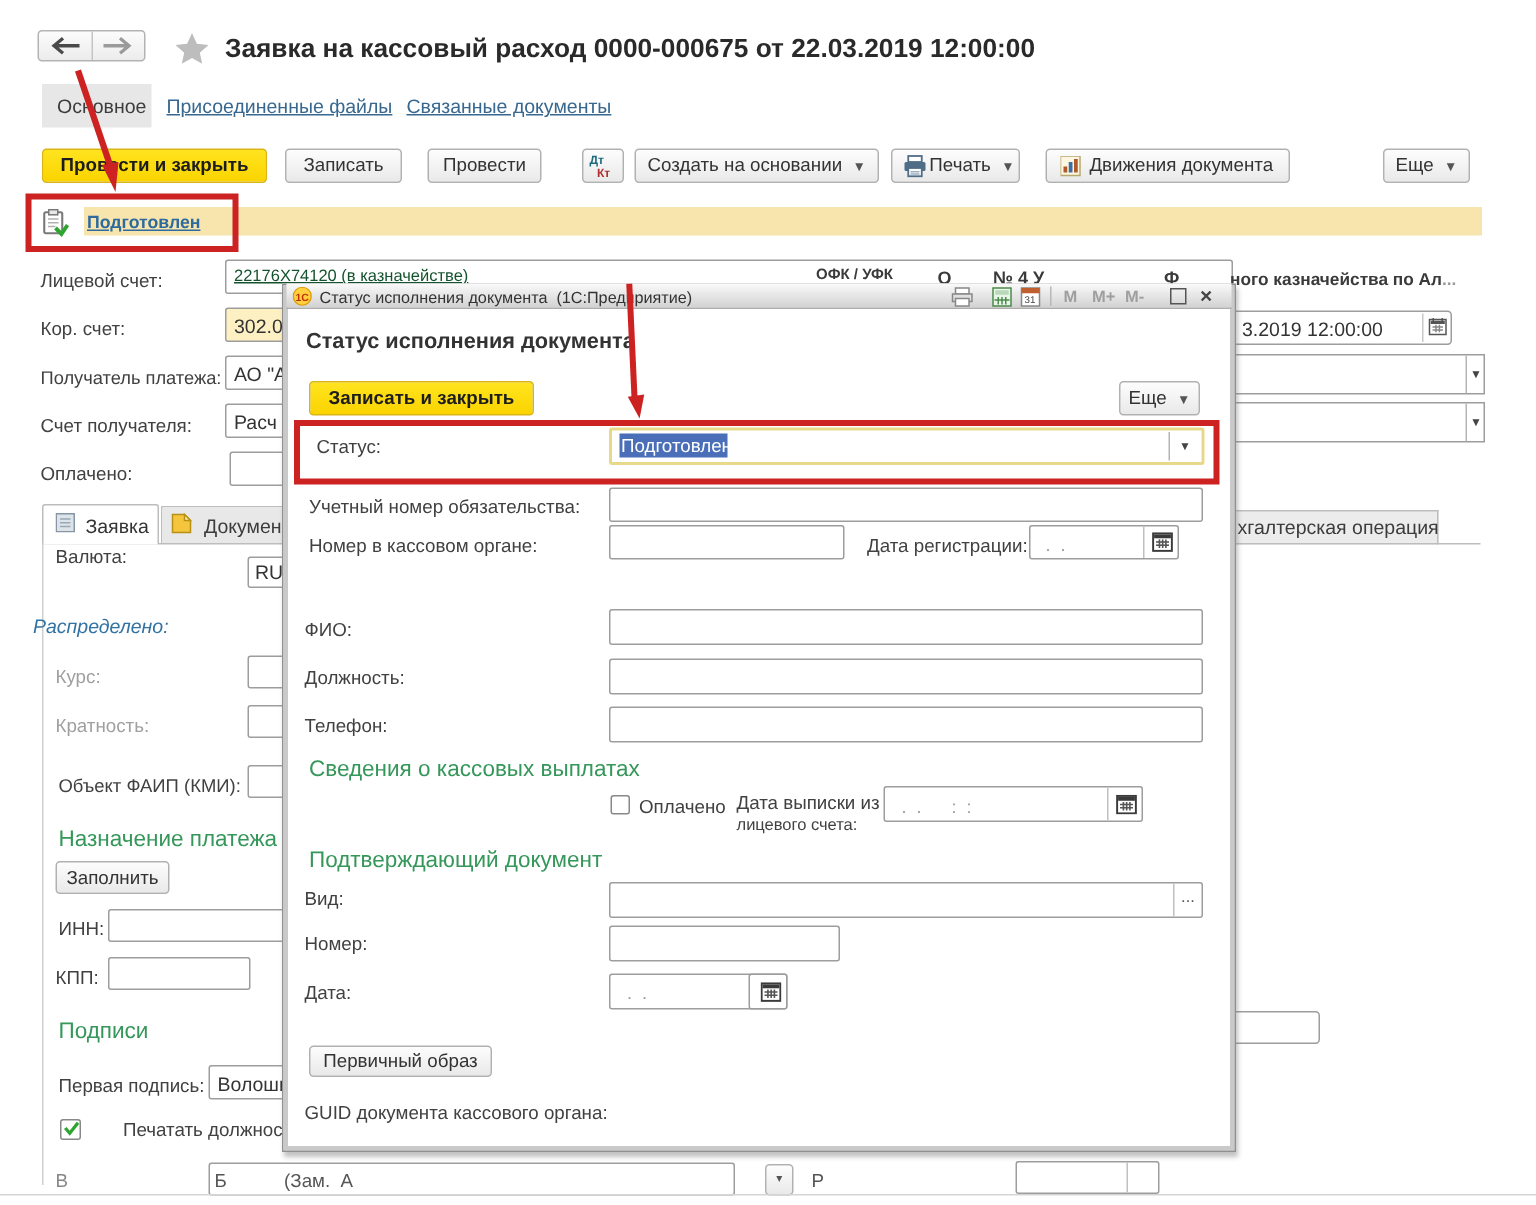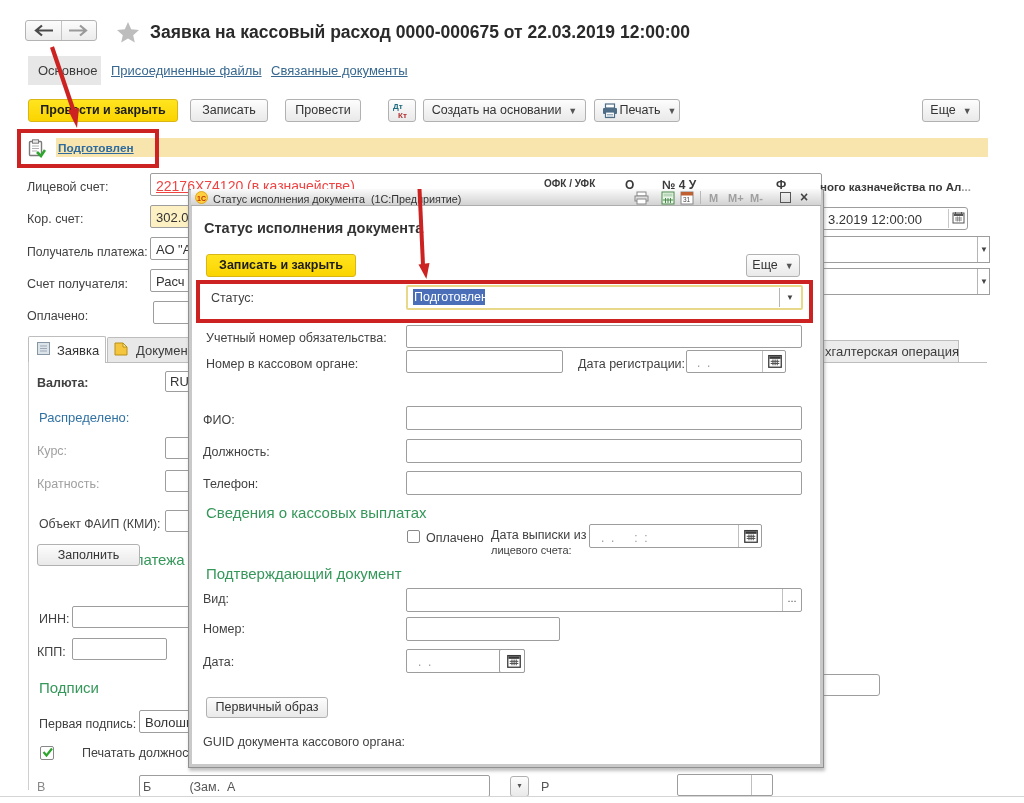--- a/index.html
+++ b/index.html
@@ -46,36 +46,45 @@
   <div class="btn" style="left:594px;top:99px;width:86px;height:23px;line-height:21px;">
     <svg style="position:absolute;left:7px;top:3px;" width="16" height="16" viewBox="0 0 16 16">
         <rect x="3.5" y="1" width="9" height="4" fill="#fff" stroke="#4f6d87" stroke-width="1.2"></rect>
         <rect x="1" y="5" width="14" height="6" rx="1" fill="#4f6d87"></rect>
         <rect x="3.5" y="9" width="9" height="5.5" fill="#fff" stroke="#4f6d87" stroke-width="1.2"></rect>
         <line x1="5" y1="11.5" x2="11" y2="11.5" stroke="#9ab0c2"></line>
         <line x1="5" y1="13" x2="11" y2="13" stroke="#9ab0c2"></line>
       </svg>
     <span style="margin-left:22px;">Печать &nbsp;<span style="font-size:9px;color:#555;">▼</span></span>
   </div>
+  <div class="btn" style="left:697px;top:99px;width:163px;height:23px;line-height:21px;">
+    <svg style="position:absolute;left:9px;top:4px;" width="14" height="14" viewBox="0 0 14 14">
+        <rect x="0" y="0" width="13" height="13" fill="#fdf6e3" stroke="#b8a76a"></rect>
+        <rect x="2" y="7" width="2.5" height="4" fill="#b05a2a"></rect>
+        <rect x="5.5" y="4" width="2.5" height="7" fill="#3a6ea5"></rect>
+        <rect x="9" y="2" width="2.5" height="9" fill="#b05a2a"></rect>
+      </svg>
+    <span style="margin-left:18px;">Движения документа</span>
+  </div>
   <div class="btn" style="left:922px;top:99px;width:58px;height:23px;line-height:21px;">Еще &nbsp;<span style="font-size:9px;color:#555;">▼</span></div>
 
   <div class="abs" style="left:56px;top:138px;width:932px;height:19px;background:#f7e5ad;"></div>
   <svg class="abs" style="left:28px;top:139px;" width="18" height="19" viewBox="0 0 18 19">
     <rect x="1.5" y="2.5" width="12" height="14" fill="#fff" stroke="#7a7a7a" stroke-width="1.4" rx="1"></rect>
     <rect x="4.5" y="0.8" width="6" height="3.4" fill="#e8e8e8" stroke="#7a7a7a" stroke-width="1"></rect>
     <line x1="4" y1="7" x2="11" y2="7" stroke="#b0b0b0"></line>
     <line x1="4" y1="9.5" x2="11" y2="9.5" stroke="#b0b0b0"></line>
     <line x1="4" y1="12" x2="9" y2="12" stroke="#b0b0b0"></line>
     <path d="M9 13 L13 17 L17 11" fill="none" stroke="#2ea52e" stroke-width="2.6"></path>
   </svg>
   <div class="abs" style="left:58px;top:141px;font-size:11.8px;font-weight:bold;color:#2d6a9f;text-decoration:underline;">Подготовлен</div>
 
   <div class="lbl" style="left:27px;top:180px;">Лицевой счет:</div>
   <div class="fld" style="left:150px;top:173px;width:672px;height:23px;"></div>
-  <div class="abs" style="left:156px;top:178px;font-size:14px;color:#ef4444;white-space:nowrap;text-decoration:underline;">22176Х74120 (в казначействе)</div>
+  <div class="abs" style="left:156px;top:178px;font-size:11px;color:#14532d;white-space:nowrap;text-decoration:underline;">22176Х74120 (в казначействе)</div>
   <div class="abs" style="left:820px;top:181px;font-size:11.5px;font-weight:bold;color:#3a3a3a;white-space:nowrap;text-align:right;">ного казначейства по Ал<span style="color:#9a9a9a;">...</span></div>
 
   <div class="abs" style="left:544px;top:178px;font-size:10px;font-weight:bold;color:#3a3a3a;white-space:nowrap;">ОФК / УФК</div>
   <div class="abs" style="left:625px;top:178px;font-size:12px;font-weight:bold;color:#3a3a3a;">О</div>
   <div class="abs" style="left:662px;top:178px;font-size:12px;font-weight:bold;color:#3a3a3a;white-space:nowrap;">№ 4 У</div>
   <div class="abs" style="left:776px;top:178px;font-size:12px;font-weight:bold;color:#3a3a3a;">Ф</div>
   <div class="lbl" style="left:27px;top:212px;">Кор. счет:</div>
   <div class="fld" style="left:150px;top:205px;width:330px;height:23px;background:#fdf0c3;"></div>
   <div class="abs" style="left:156px;top:210px;font-size:13px;color:#333;">302.0</div>
 
@@ -124,36 +133,36 @@
       <line x1="3" y1="9" x2="10" y2="9" stroke="#9aa7b5"></line>
     </svg>
   <div class="abs" style="left:57px;top:343px;font-size:13px;color:#333;">Заявка</div>
   <svg class="abs" style="left:114px;top:342px;" width="14" height="14" viewBox="0 0 14 14">
       <path d="M1 1 H9 L13 5 V13 H1 Z" fill="#f5c63d" stroke="#b89014"></path>
       <path d="M9 1 L9 5 L13 5 Z" fill="#fff0b0" stroke="#b89014"></path>
     </svg>
   <div class="abs" style="left:136px;top:343px;font-size:13px;color:#3c3c3c;">Докумен</div>
   <div class="abs" style="left:28px;top:362px;width:1px;height:428px;background:#cfcfcf;"></div>
 
-  <div class="lbl" style="left:37px;top:376px;font-weight:bold;">Валюта:</div>
+  <div class="lbl" style="left:37px;top:364px;">Валюта:</div>
   <div class="fld" style="left:165px;top:371px;width:80px;height:21px;"></div>
   <div class="abs" style="left:170px;top:374px;font-size:13px;color:#333;">RU</div>
 
-  <div class="abs" style="left:39px;top:410px;font-size:13px;color:#3272a3;">Распределено:</div>
+  <div class="abs" style="left:22px;top:410px;font-size:13px;color:#3272a3;font-style:italic;">Распределено:</div>
 
   <div class="lbl grey" style="left:37px;top:444px;">Курс:</div>
   <div class="fld" style="left:165px;top:437px;width:60px;height:22px;"></div>
   <div class="lbl grey" style="left:37px;top:477px;">Кратность:</div>
   <div class="fld" style="left:165px;top:470px;width:60px;height:22px;"></div>
 
   <div class="lbl" style="left:39px;top:517px;font-size:12.3px;">Объект ФАИП (КМИ):</div>
   <div class="fld" style="left:165px;top:510px;width:60px;height:22px;"></div>
 
   <div class="green" style="left:39px;top:551px;">Назначение платежа (</div>
-  <div class="btn" style="left:37px;top:544px;width:103px;height:22px;line-height:20px;">Заполнить</div>
+  <div class="btn" style="left:37px;top:574px;width:76px;height:22px;line-height:20px;">Заполнить</div>
 
   <div class="lbl" style="left:39px;top:612px;">ИНН:</div>
   <div class="fld" style="left:72px;top:606px;width:123px;height:22px;"></div>
   <div class="lbl" style="left:37px;top:645px;">КПП:</div>
   <div class="fld" style="left:72px;top:638px;width:95px;height:22px;"></div>
 
   <div class="green" style="left:39px;top:679px;">Подписи</div>
 
   <div class="lbl" style="left:39px;top:717px;text-align:center;">Первая подпись:</div>
   <div class="fld" style="left:139px;top:710px;width:100px;height:23px;"></div>

